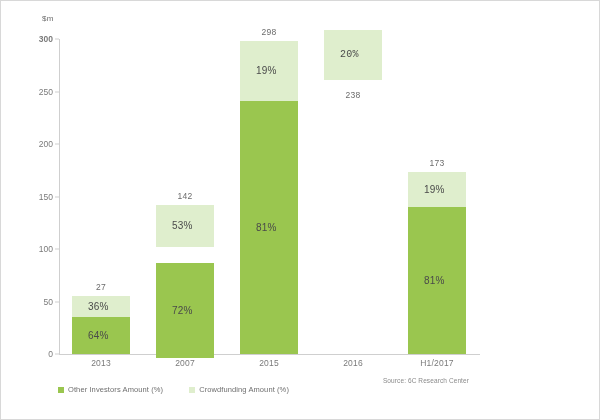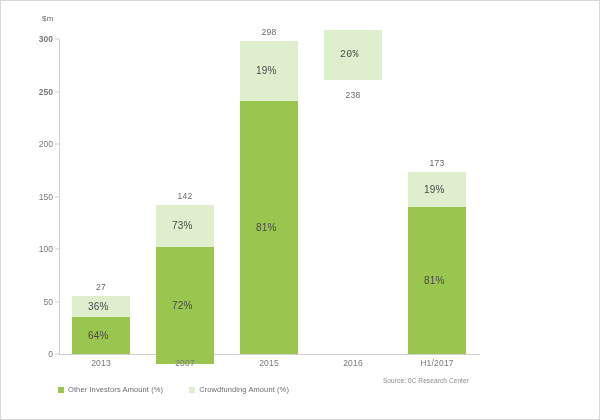--- a/index.html
+++ b/index.html
@@ -181,21 +181,21 @@
 
   <div class="y-axis-title">$m</div>
 
   <div class="axis-line-y"></div>
   <div class="axis-line-x"></div>
 
   <div class="plot-area">
     <div id="y-ticks">
         <div class="y-tick" style="top: 0px; font-weight: bold;">300</div>
         <div class="y-tick-mark" style="top: 0px;"></div>
-        <div class="y-tick" style="top: 52.5px; font-weight: bold;">250</div>
+        <div class="y-tick" style="top: 52.5px;">250</div>
         <div class="y-tick-mark" style="top: 52.5px;"></div>
         <div class="y-tick" style="top: 105px;">200</div>
         <div class="y-tick-mark" style="top: 105px;"></div>
         <div class="y-tick" style="top: 157.5px;">150</div>
         <div class="y-tick-mark" style="top: 157.5px;"></div>
         <div class="y-tick" style="top: 210px;">100</div>
         <div class="y-tick-mark" style="top: 210px;"></div>
         <div class="y-tick" style="top: 262.5px;">50</div>
         <div class="y-tick-mark" style="top: 262.5px;"></div>
         <div class="y-tick" style="top: 315px;">0</div>
@@ -209,23 +209,23 @@
             </div>
             <div class="seg seg-bottom" style="height: 36.96px; background: rgb(154, 198, 79);">
               <span class="seg-label">64%</span>
             </div>
           </div>
           <div class="bar-total" style="bottom: 61.75px;">27</div>
         </div>
         <div class="bar-group" style="left: 97px; height: 315px;">
           <div class="bar-stack" style="height: 149.1px;">
             <div class="seg seg-top" style="height: 41.748px; background: rgb(223, 238, 205);">
-              <span class="seg-label">73%</span>
-            </div>
-            <div class="seg seg-bottom" style="height: 117px; background: rgb(154, 198, 79);">
+              <span class="seg-label">53%</span>
+            </div>
+            <div class="seg seg-bottom" style="height: 95px; background: rgb(154, 198, 79); margin-top: 16px;">
               <span class="seg-label">72%</span>
             </div>
           </div>
           <div class="bar-total" style="bottom: 153.1px;">142</div>
         </div>
         <div class="bar-group" style="left: 181px; height: 315px;">
           <div class="bar-stack" style="height: 312.9px;">
             <div class="seg seg-top" style="height: 59.451px; background: rgb(223, 238, 205);">
               <span class="seg-label">19%</span>
             </div>

